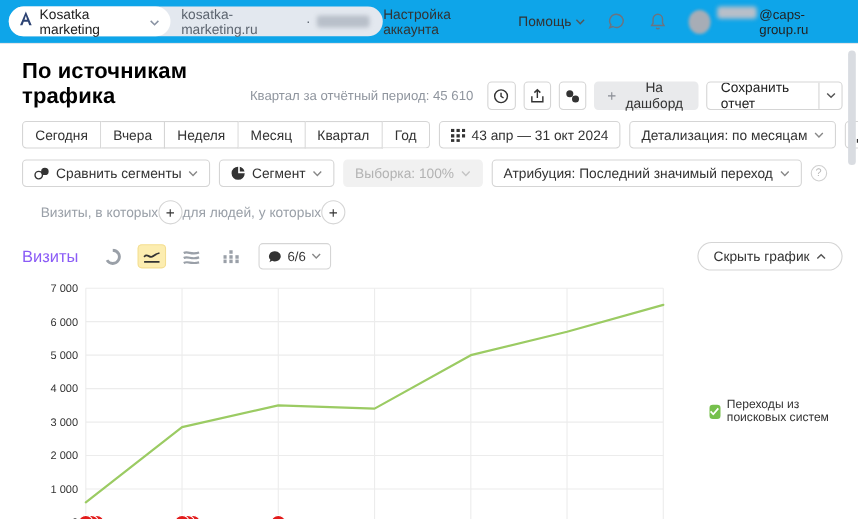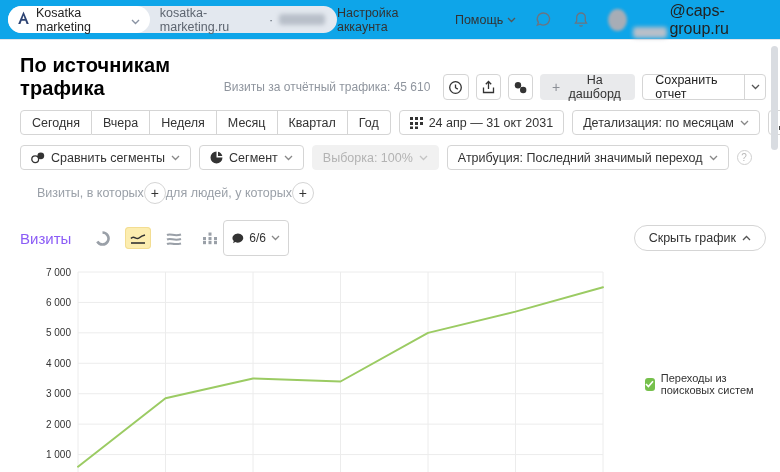--- a/index.html
+++ b/index.html
@@ -13,21 +13,21 @@
   .counter-group { display:flex; align-items:center; background:#e3e8ef; border-radius:14px; height:27px; padding-right:12px; }
   .counter-btn { display:flex; align-items:center; gap:6px; background:#fff; border-radius:14px; height:27px; padding:0 10px 0 9px; cursor:pointer; }
   .counter-btn .name { font-size:12.5px; color:#222; }
   .domain-part { display:flex; align-items:center; gap:6px; padding-left:10px; font-size:12.5px; color:#5d6570; }
   .blur-blob { background:#b8bfc9; border-radius:3px; filter:blur(2px); }
   .topnav { display:flex; align-items:center; gap:18px; }
   .topnav .nav-link { font-size:12.5px; color:#333; cursor:pointer; display:flex; align-items:center; gap:4px; }
   .icon-round { width:22px; height:22px; display:flex; align-items:center; justify-content:center; cursor:pointer; }
   .user { display:flex; align-items:center; gap:6px; }
   .avatar { width:22px; height:22px; border-radius:50%; background:#a7adb6; filter:blur(1.5px); }
-  .email { font-size:16px; color:#222; display:flex; align-items:flex-end; gap:2px; }
+  .email { font-size:12px; color:#222; display:flex; align-items:flex-start; gap:2px; }
 
   
   .content { padding:10px 14px 0 20px; }
   .title-row { display:flex; align-items:flex-end; justify-content:space-between; margin-top:4px; }
   h1 { font-size:20px; font-weight:700; color:#000; letter-spacing:.1px; }
   .title-actions { display:flex; align-items:center; gap:7px; }
   .visits-period { font-size:12px; color:#8f959e; margin-right:6px; white-space:nowrap; }
   .sq-btn { width:30px; height:26px; background:#fff; border:1px solid #d5d5d5; border-radius:4px;
             display:flex; align-items:center; justify-content:center; cursor:pointer; }
   .grey-btn { height:26px; background:#e9eaec; border:none; border-radius:4px; font-size:12.5px; color:#333;
@@ -53,22 +53,22 @@
   .muted-label { font-size:12.5px; color:#9aa0a8; }
   .plus-circle { width:22px; height:22px; border-radius:50%; border:1px solid #d5d5d5; background:#fff; color:#333;
                  font-size:14px; display:flex; align-items:center; justify-content:center; cursor:pointer; }
 
   
   .chart-header { display:flex; align-items:center; margin-top:16px; }
   .metric-name { font-size:15px; color:#8b5cf6; margin-right:18px; }
   .charttype-group { display:flex; align-items:center; gap:10px; }
   .ct-icon { width:26px; height:22px; display:flex; align-items:center; justify-content:center; border-radius:4px; cursor:pointer; }
   .ct-icon.selected { background:#fcedb0; box-shadow:inset 0 0 0 1px #f3dd92; }
-  .series-dd { height:36px; border:1px solid #d5d5d5; border-radius:4px; background:#fff; display:flex; align-items:center;
-               gap:5px; padding:0 8px; font-size:12px; color:#333; cursor:pointer; }
+  .series-dd { height:24px; border:1px solid #d5d5d5; border-radius:4px; background:#fff; display:flex; align-items:center;
+               gap:5px; padding:0 8px; margin-left:12px; font-size:12px; color:#333; cursor:pointer; }
   .hide-chart { margin-left:auto; height:26px; border:1px solid #d5d5d5; border-radius:13px; background:#fff;
                 font-size:12.5px; color:#333; padding:0 14px; display:flex; align-items:center; gap:6px; cursor:pointer; font-family:inherit; }
 
   
   .chart-wrap { position:relative; margin:8px 0 0 18px; width:744px; height:250px; }
   .ytick { font-size:10px; fill:#333; font-family:"Liberation Sans",sans-serif; }
   .xtick { font-size:10px; fill:#333; font-family:"Liberation Sans",sans-serif; }
   .legend { position:absolute; left:607px; top:108px; display:flex; align-items:center; gap:6px; cursor:pointer; }
   .legend-check { width:13px; height:13px; border-radius:3px; display:flex; align-items:center; justify-content:center; }
   .legend-label { font-size:11px; color:#333; }
@@ -127,21 +127,21 @@
       </span>
     </div>
   </div>
 
   <div class="content">
 
     <div class="title-row">
       <h1>По источникам трафика</h1>
       <div class="title-actions">
         <span class="visits-period">
-          <span>Визиты за отчётный трафика:</span>
+          <span>Квартал за отчётный период:</span>
           <span>45 610</span>
         </span>
         <span class="sq-btn">
           <svg width="15" height="15" viewBox="0 0 15 15">
               <circle cx="7.5" cy="7.5" r="5.8" fill="none" stroke="#333" stroke-width="1.3"></circle>
               <path d="M7.5 4.4v3.3l2.3 1.4" fill="none" stroke="#333" stroke-width="1.3"></path>
             </svg>
         </span>
         <span class="sq-btn">
           <svg width="15" height="15" viewBox="0 0 15 15">
@@ -186,21 +186,21 @@
               <rect x="0" y="0" width="3" height="3"></rect>
               <rect x="5" y="0" width="3" height="3"></rect>
               <rect x="10" y="0" width="3" height="3"></rect>
               <rect x="0" y="5" width="3" height="3"></rect>
               <rect x="5" y="5" width="3" height="3"></rect>
               <rect x="10" y="5" width="3" height="3"></rect>
               <rect x="0" y="9.5" width="3" height="2.5"></rect>
               <rect x="5" y="9.5" width="3" height="2.5"></rect>
             </g>
           </svg>
-        <span>24 апр — 31 окт 2031</span>
+        <span>43 апр — 31 окт 2024</span>
       </button>
       <button class="ctl-btn">
         <span>Детализация: по месяцам</span>
         <svg width="9" height="6" viewBox="0 0 9 6">
             <path d="M1 1l3.5 3.5L8 1" stroke="#888" stroke-width="1.3" fill="none"></path>
           </svg>
       </button>
       <button class="ctl-btn">
         <span>Данные: с роботами</span>
 

